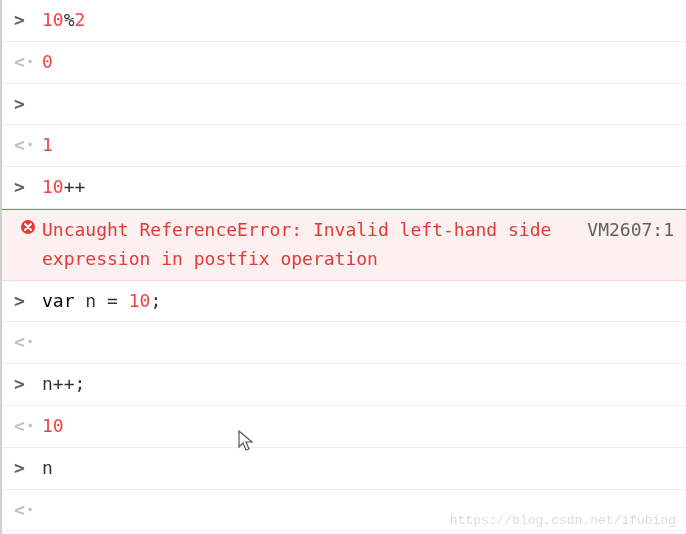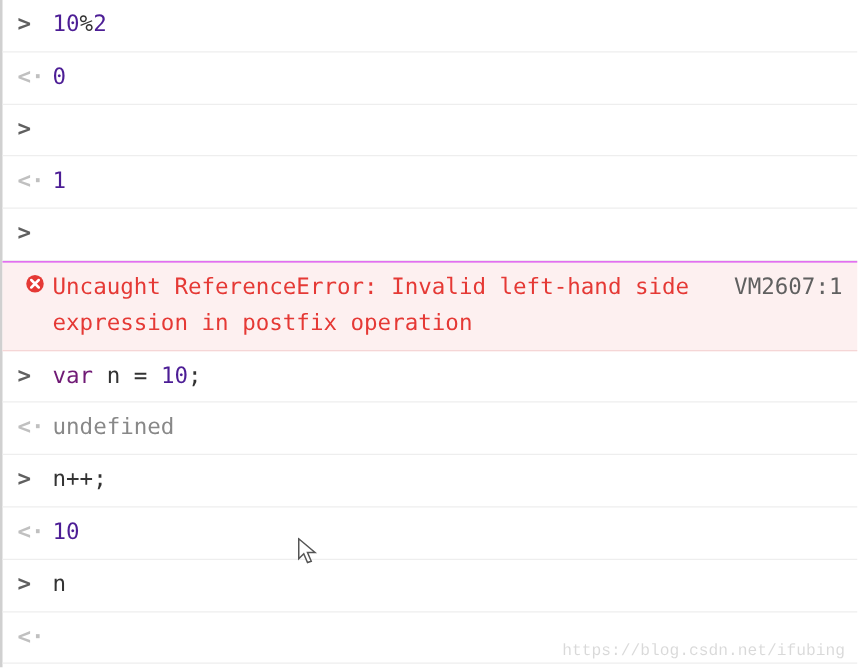--- a/index.html
+++ b/index.html
@@ -30,23 +30,23 @@
       color: #909090;
       user-select: none;
     }
     .prompt.input { color: #606060; }
     .prompt.output { color: #c0c0c0; }
     .content {
       flex: 1;
       white-space: pre-wrap;
       word-break: break-word;
     }
-    .num { color: #4c1d95; }
+    .num { color: #ef4444; }
     .op { color: #333; }
-    .kw { color: #701a75; }
+    .kw { color: #000000; }
     .ident { color: #333; }
     .undef { color: #888888; }
     .error-row {
       background: #fdf0f0;
       border-top: 1px solid #d946ef;
       border-bottom: 1px solid #f5d6d6;
     }
     .error-icon {
       width: 28px;
       flex-shrink: 0;
@@ -95,38 +95,38 @@
     </div>
     <div class="row">
       <div class="prompt input">&gt;</div>
     </div>
     <div class="row">
       <div class="prompt output">&lt;·</div>
       <div class="content"><span class="num">1</span></div>
     </div>
     <div class="row">
       <div class="prompt input">&gt;</div>
+      <div class="content"><span class="num">10</span><span class="op">++</span></div>
     </div>
     <div class="row error-row">
       <div class="error-icon">
         <svg width="16" height="16" viewBox="0 0 16 16">
           <circle cx="8" cy="8" r="7" fill="#e53935"></circle>
           <path d="M5 5 L11 11 M11 5 L5 11" stroke="#fff" stroke-width="2" stroke-linecap="round"></path>
         </svg>
       </div>
       <div class="error-text">Uncaught ReferenceError: Invalid left-hand side expression in postfix operation</div>
       <div class="error-src">VM2607:1</div>
     </div>
     <div class="row">
       <div class="prompt input">&gt;</div>
       <div class="content"><span class="kw">var</span><span class="sp"> </span><span class="ident">n</span><span class="sp"> </span><span class="op">=</span><span class="sp"> </span><span class="num">10</span><span class="op">;</span></div>
     </div>
     <div class="row">
       <div class="prompt output">&lt;·</div>
-      <div class="content"><span class="undef">undefined</span></div>
     </div>
     <div class="row">
       <div class="prompt input">&gt;</div>
       <div class="content"><span class="ident">n</span><span class="op">++</span><span class="op">;</span></div>
     </div>
     <div class="row">
       <div class="prompt output">&lt;·</div>
       <div class="content"><span class="num">10</span></div>
     </div>
     <div class="row">

